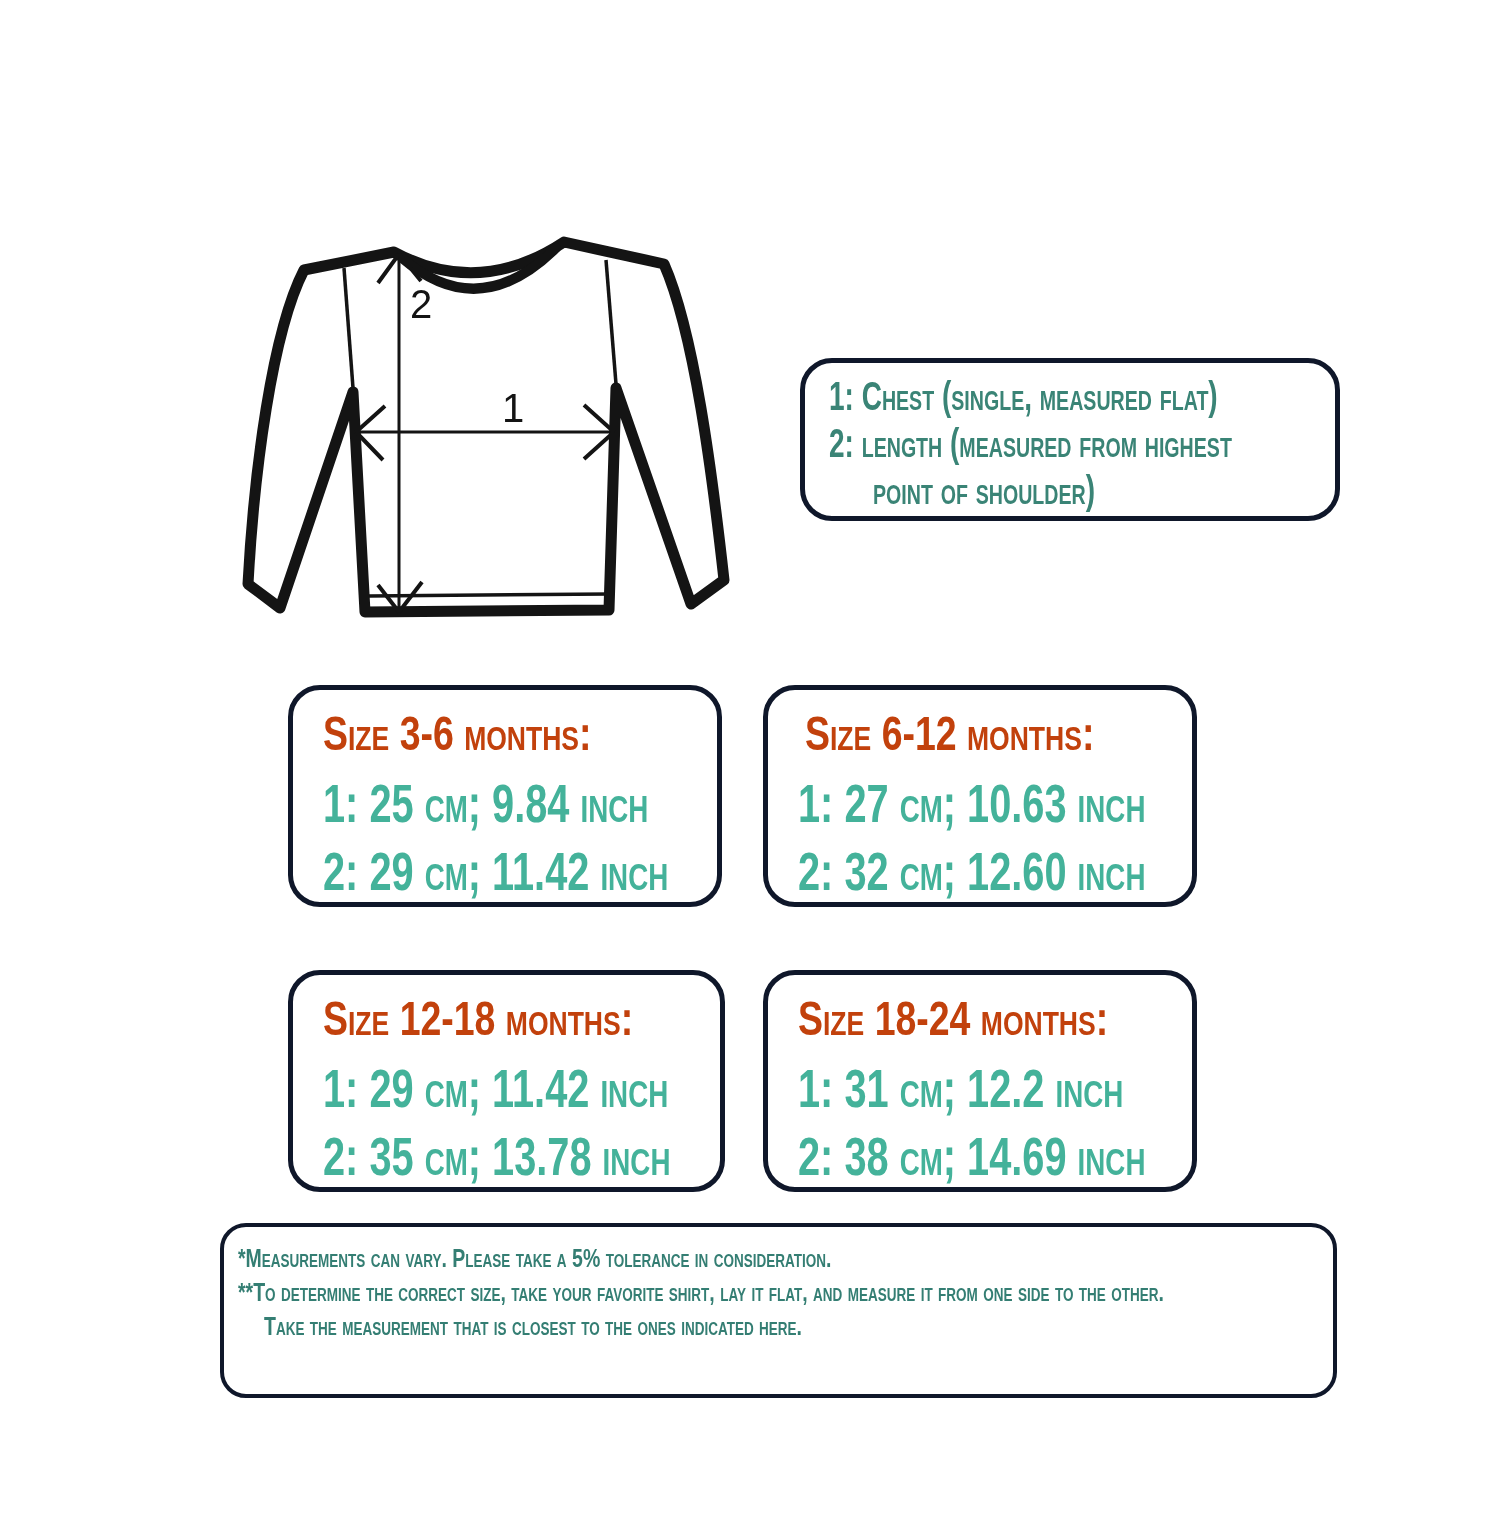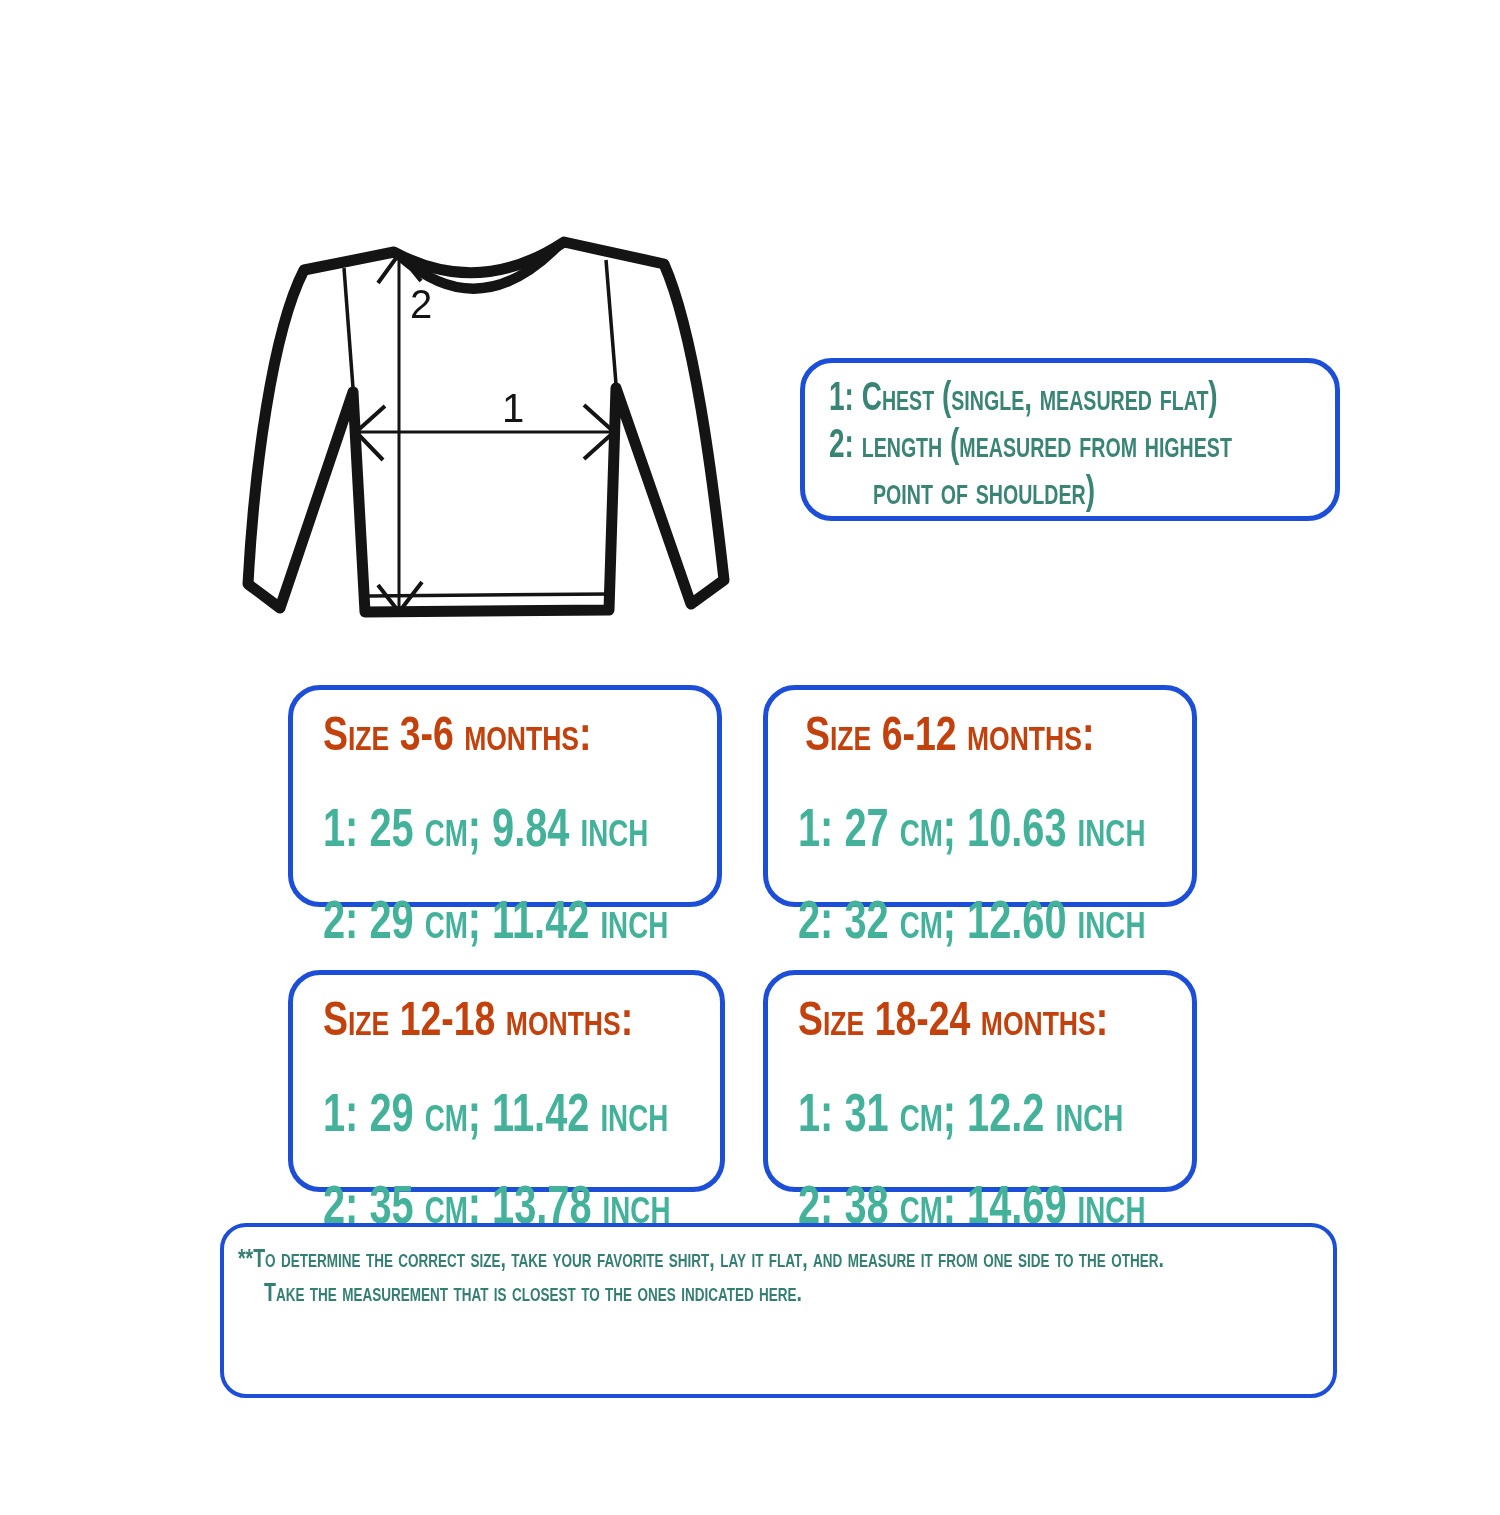--- a/index.html
+++ b/index.html
@@ -1,42 +1,42 @@
 <!DOCTYPE html>
 <html><head>
 <meta charset="utf-8">
 <style>
   html,body{margin:0;padding:0;background:#ffffff;}
   .canvas{
     position:relative;width:1500px;height:1515px;background:#ffffff;overflow:hidden;
     font-family:"Liberation Sans", sans-serif;
   }
   .box{
-    position:absolute;background:#ffffff;border:5px solid #1d4ed8;border-radius:32px;
+    position:absolute;background:#ffffff;border:5px solid #0f172a;border-radius:32px;
     box-sizing:border-box;
   }
   .teal-text{font-variant:small-caps;font-weight:700;color:#3a8476;}
   .cond{display:inline-block;transform-origin:0 60%;white-space:nowrap;}
   .sx70{transform:scaleX(0.70);}
   .sx75{transform:scaleX(0.75);}
   .sx78{transform:scaleX(0.78);}
 
   
   .legend{left:800px;top:358px;width:540px;height:163px;padding:10px 14px 0 24px;}
   .legend .line{font-size:40px;line-height:47px;}
   .legend .indent-lg{padding-left:44px;}
 
   
   .size-box{width:434px;height:222px;padding:8px 10px 0 30px;}
   .pos-1{left:288px;top:685px;}
   .pos-2{left:763px;top:685px;text-align:center;}
   .pos-3{left:288px;top:970px;width:437px;}
   .pos-4{left:763px;top:970px;}
   .size-title{font-size:48px;line-height:72px;color:#c2410c;}
-  .size-val{font-size:53px;line-height:68px;color:#44b29a;margin-top:24px;}
+  .size-val{font-size:53px;line-height:68px;color:#44b29a;}
 
   
   .footnote{left:220px;top:1223px;width:1117px;height:175px;border-width:4px;border-radius:26px;padding:14px 10px 0 14px;}
   .footnote .line{font-size:26px;line-height:34px;color:#347e73;}
   .footnote .indent-sm{padding-left:26px;}
 
   
   .shirt-svg{position:absolute;left:232px;top:212px;}
 </style>
 </head>
@@ -137,20 +137,23 @@
     <div class="size-val">
       <span class="cond sx75">1: 31 cm; 12.2 inch</span>
     </div>
     <div class="size-val">
       <span class="cond sx75">2: 38 cm; 14.69 inch</span>
     </div>
   </div>
 
   <div class="box footnote teal-text">
     <div class="line">
+      <span class="cond sx75">*Measurements can vary. Please take a 5% tolerance in consideration.</span>
+    </div>
+    <div class="line">
       <span class="cond sx75">**To determine the correct size, take your favorite shirt, lay it flat, and measure it from one side to the other.</span>
     </div>
     <div class="line indent-sm">
       <span class="cond sx75">Take the measurement that is closest to the ones indicated here.</span>
     </div>
   </div>
 
 </div>
 
 </body></html>

